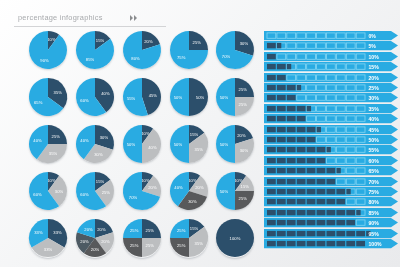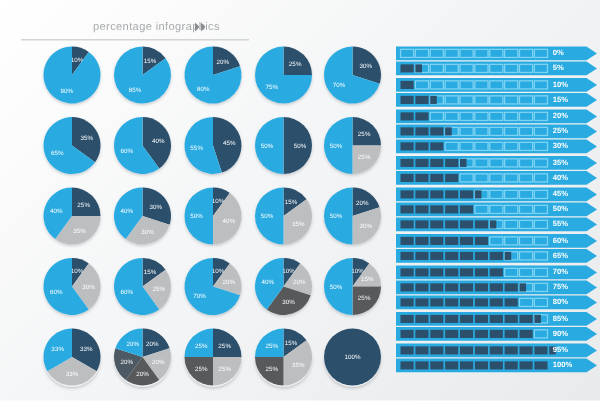--- a/index.html
+++ b/index.html
@@ -8,21 +8,21 @@
     font-family:"Liberation Sans",sans-serif;
     background:linear-gradient(135deg,#ffffff 0%,#f4f5f6 45%,#e9eaec 100%);
     position:relative;
   }
   #stage{position:absolute;left:0;top:0;width:400px;height:267px;}
 
   
   .hdr{position:absolute;left:14px;top:12px;width:152px;height:15px;}
   .hdr-txt{
     font-size:7.4px;color:#a7a9ac;letter-spacing:.25px;
-    position:absolute;left:4px;top:1px;white-space:nowrap;margin-left:44px;
+    position:absolute;left:4px;top:1px;white-space:nowrap;
   }
   .hdr-chev{position:absolute;top:2.5px;left:116px;display:flex;gap:1px;}
   .hdr-chev i{
     display:block;width:0;height:0;border-style:solid;
     border-width:3px 0 3px 3.4px;border-color:transparent transparent transparent #8b8d8f;
   }
   .hdr-rule{position:absolute;left:0;top:14px;width:152px;height:1px;background:#d3d4d6;}
 
   
   #pies{position:absolute;left:0;top:0;}

